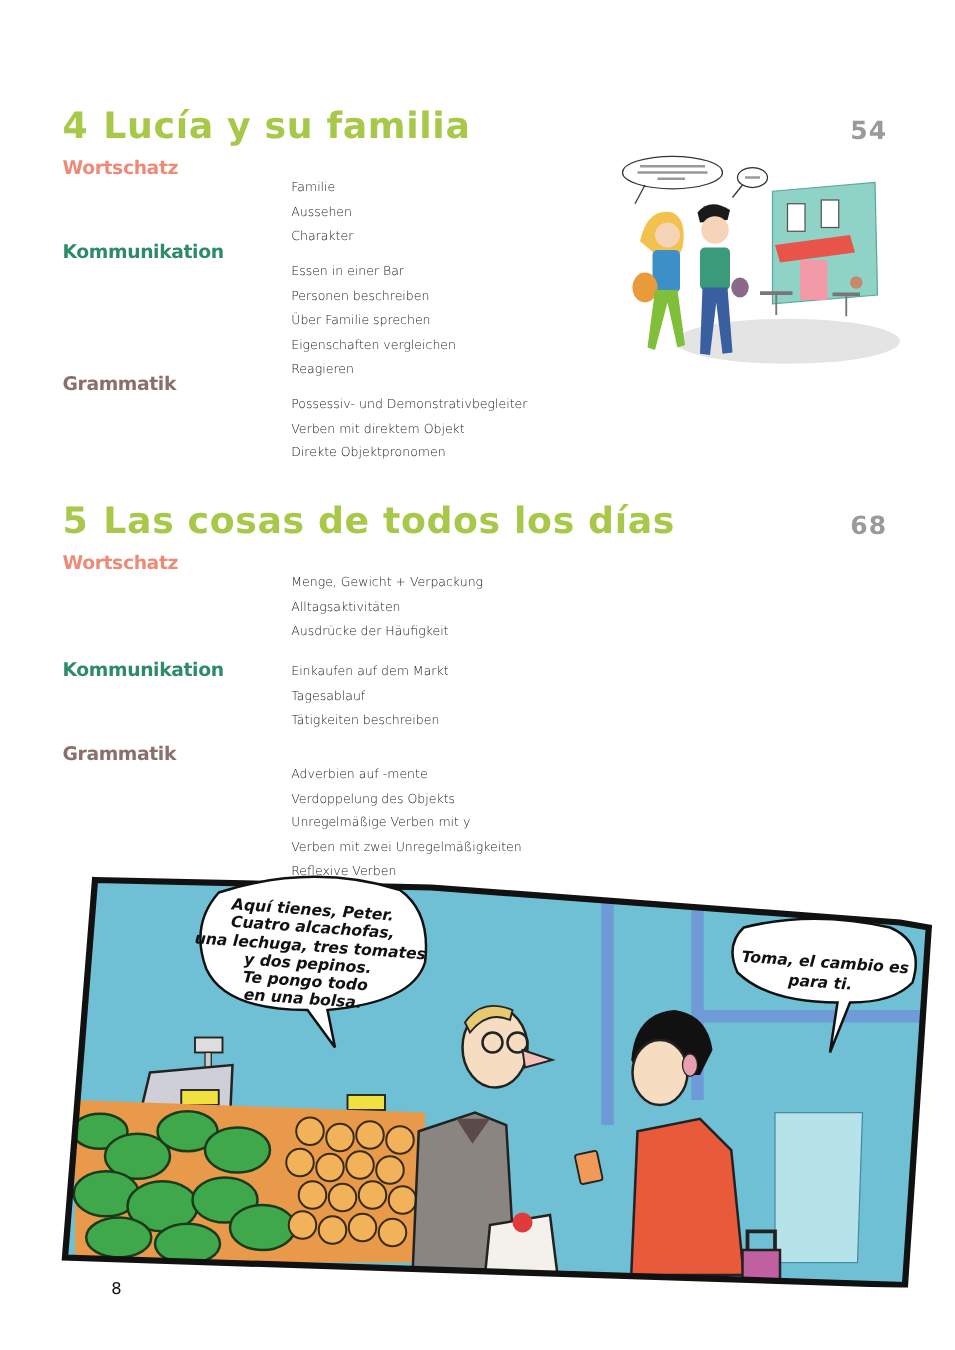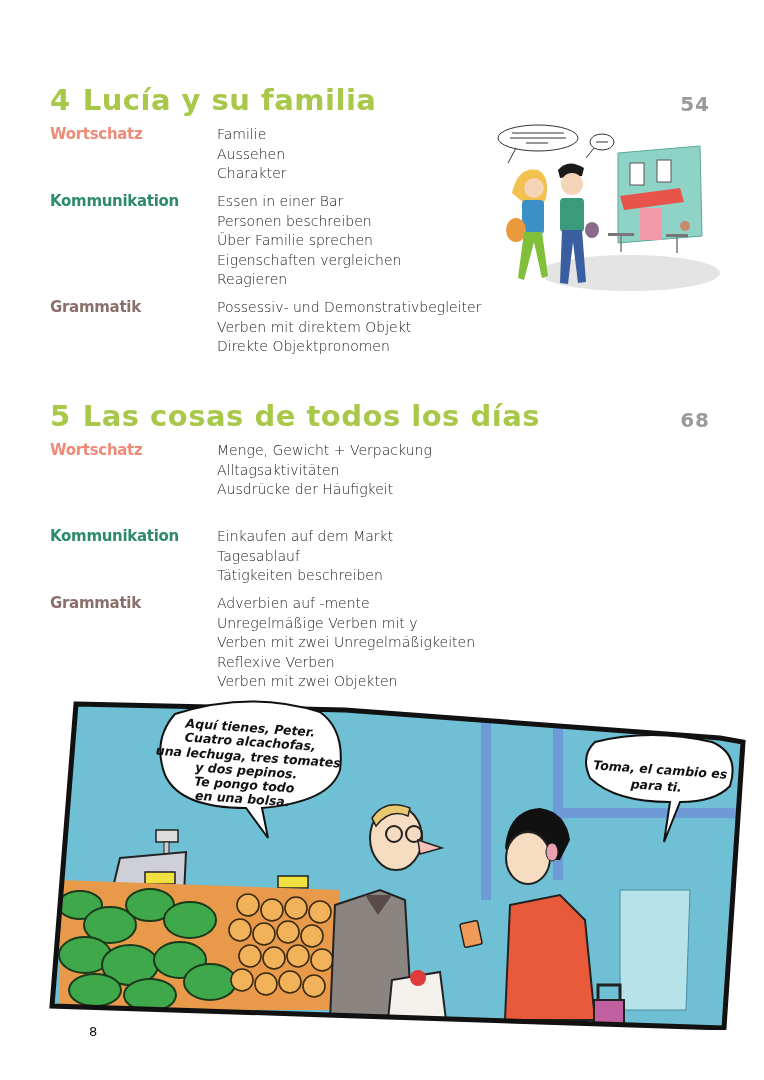--- a/index.html
+++ b/index.html
@@ -4,21 +4,21 @@
 <style>
   html, body { margin: 0; padding: 0; background: #ffffff; }
   body { width: 764px; height: 1080px; position: relative; overflow: hidden; font-family: "DejaVu Sans", sans-serif; }
   .unit-title { position: absolute; left: 50px; font-family: "DejaVu Sans", sans-serif; font-weight: bold; font-size: 29px; color: #a8c84a; letter-spacing: 0.5px; white-space: nowrap; text-align: right; }
   .unit-title .num { margin-right: 12px; }
   .page-num { position: absolute; right: 54px; font-family: "DejaVu Sans", sans-serif; font-weight: bold; font-size: 20px; color: #9a9a9a; letter-spacing: 1px; }
   .cat { position: absolute; left: 50px; font-family: "DejaVu Sans", sans-serif; font-weight: bold; font-size: 15px; letter-spacing: -0.3px; }
   .cat.wort { color: #ee8a78; }
   .cat.komm { color: #2e8a6e; }
   .cat.gram { color: #8a6f6a; }
-  .items { position: absolute; left: 217px; margin: 0; padding: 0; list-style: none; font-family: "DejaVu Sans", sans-serif; font-size: 14px; color: #222; font-weight: 300; }
+  .items { position: absolute; left: 217px; margin: 16px; padding: 0; list-style: none; font-family: "DejaVu Sans", sans-serif; font-size: 10px; color: #222; font-weight: 300; }
   .items li { height: 19.5px; line-height: 19.5px; white-space: nowrap; }
   .footer-num { position: absolute; left: 89px; top: 1024px; font-family: "DejaVu Sans", sans-serif; font-size: 13px; color: #111; }
   .illus { position: absolute; }
   .bubble-text { font-family: "DejaVu Sans", sans-serif; font-weight: bold; font-style: italic; font-size: 12.5px; fill: #111; }
 </style>
 </head>
 <body>
 
 <div class="unit-title" style="top:83px;">
   <span class="num">4</span><span>Lucía y su familia</span>
@@ -94,29 +94,30 @@
 <div class="page-num" style="top:408px;">68</div>
 
 <div class="cat wort" style="top:441px;">Wortschatz</div>
 <ul class="items" style="top:441px;">
   <li>Menge, Gewicht + Verpackung</li>
   <li>Alltagsaktivitäten</li>
   <li>Ausdrücke der Häufigkeit</li>
 </ul>
 
 <div class="cat komm" style="top:527px;">Kommunikation</div>
-<ul class="items" style="top:527px;">
+<ul class="items" style="top:512px;">
   <li>Einkaufen auf dem Markt</li>
   <li>Tagesablauf</li>
   <li>Tätigkeiten beschreiben</li>
 </ul>
 
 <div class="cat gram" style="top:594px;">Grammatik</div>
 <ul class="items" style="top:594px;">
   <li>Adverbien auf -mente</li>
+  <li>Verdoppelung des Objekts</li>
   <li>Unregelmäßige Verben mit y</li>
   <li>Verben mit zwei Unregelmäßigkeiten</li>
   <li>Reflexive Verben</li>
   <li>Verben mit zwei Objekten</li>
 </ul>
 
 <svg class="illus" style="left:0; top:690px;" width="764" height="340" viewBox="0 0 764 340">
   <defs>
     <clipPath id="panelclip">
       <polygon points="76,14 345,20 720,48 743,52 724,338 52,316"></polygon>

